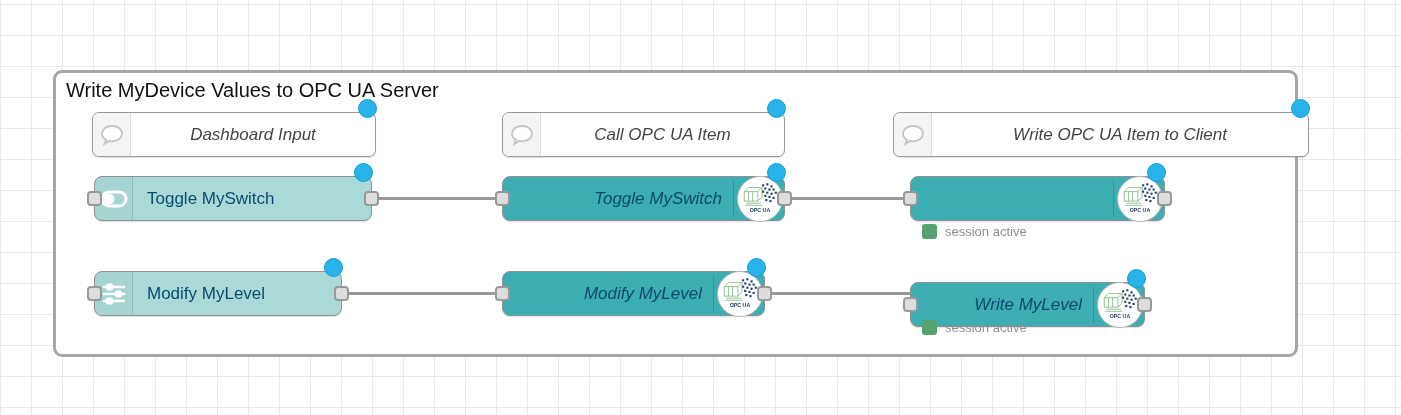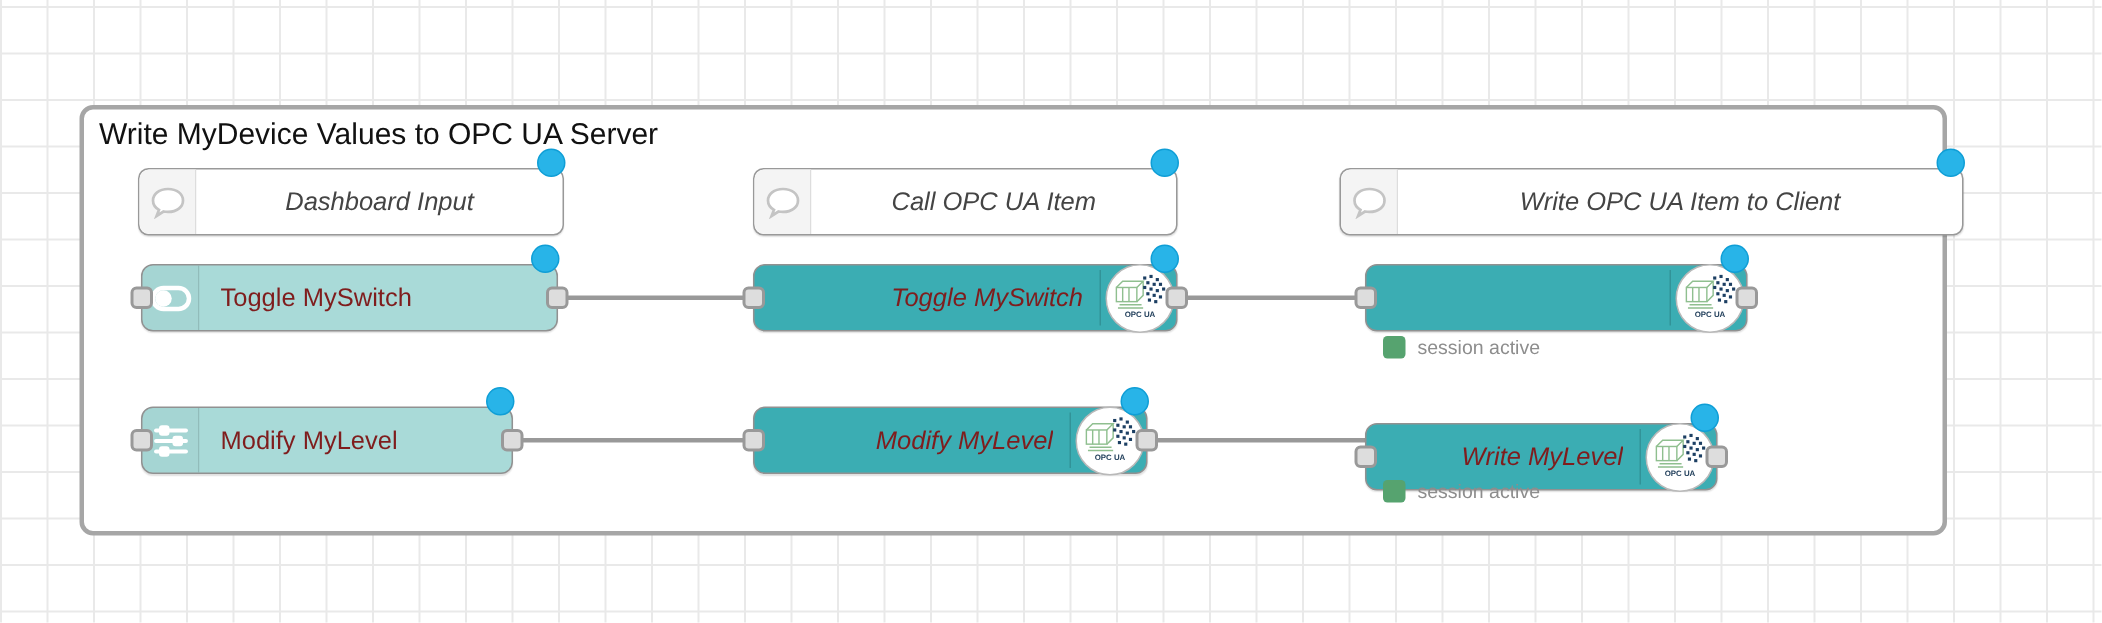--- a/index.html
+++ b/index.html
@@ -31,21 +31,21 @@
   }
 
   
   .node {
     position: absolute; height: 45px; border-radius: 8px;
     border: 1px solid #919191;
     box-shadow: 0 1px 1px rgba(0,0,0,0.12);
   }
   .node-label {
     position: absolute; left: 0; right: 0; top: 0; bottom: 0;
-    line-height: 43px; font-size: 17px; color: #7f1d1d; white-space: nowrap;
+    line-height: 43px; font-size: 17px; color: #0c4a6e; white-space: nowrap;
     overflow: hidden;
   }
 
   
   .node.comment { background: #ffffff; border-color: #999; border-radius: 7px; }
   .node.comment .node-label {
     left: 38px; font-style: italic; text-align: center; color: #444;
   }
 
   

